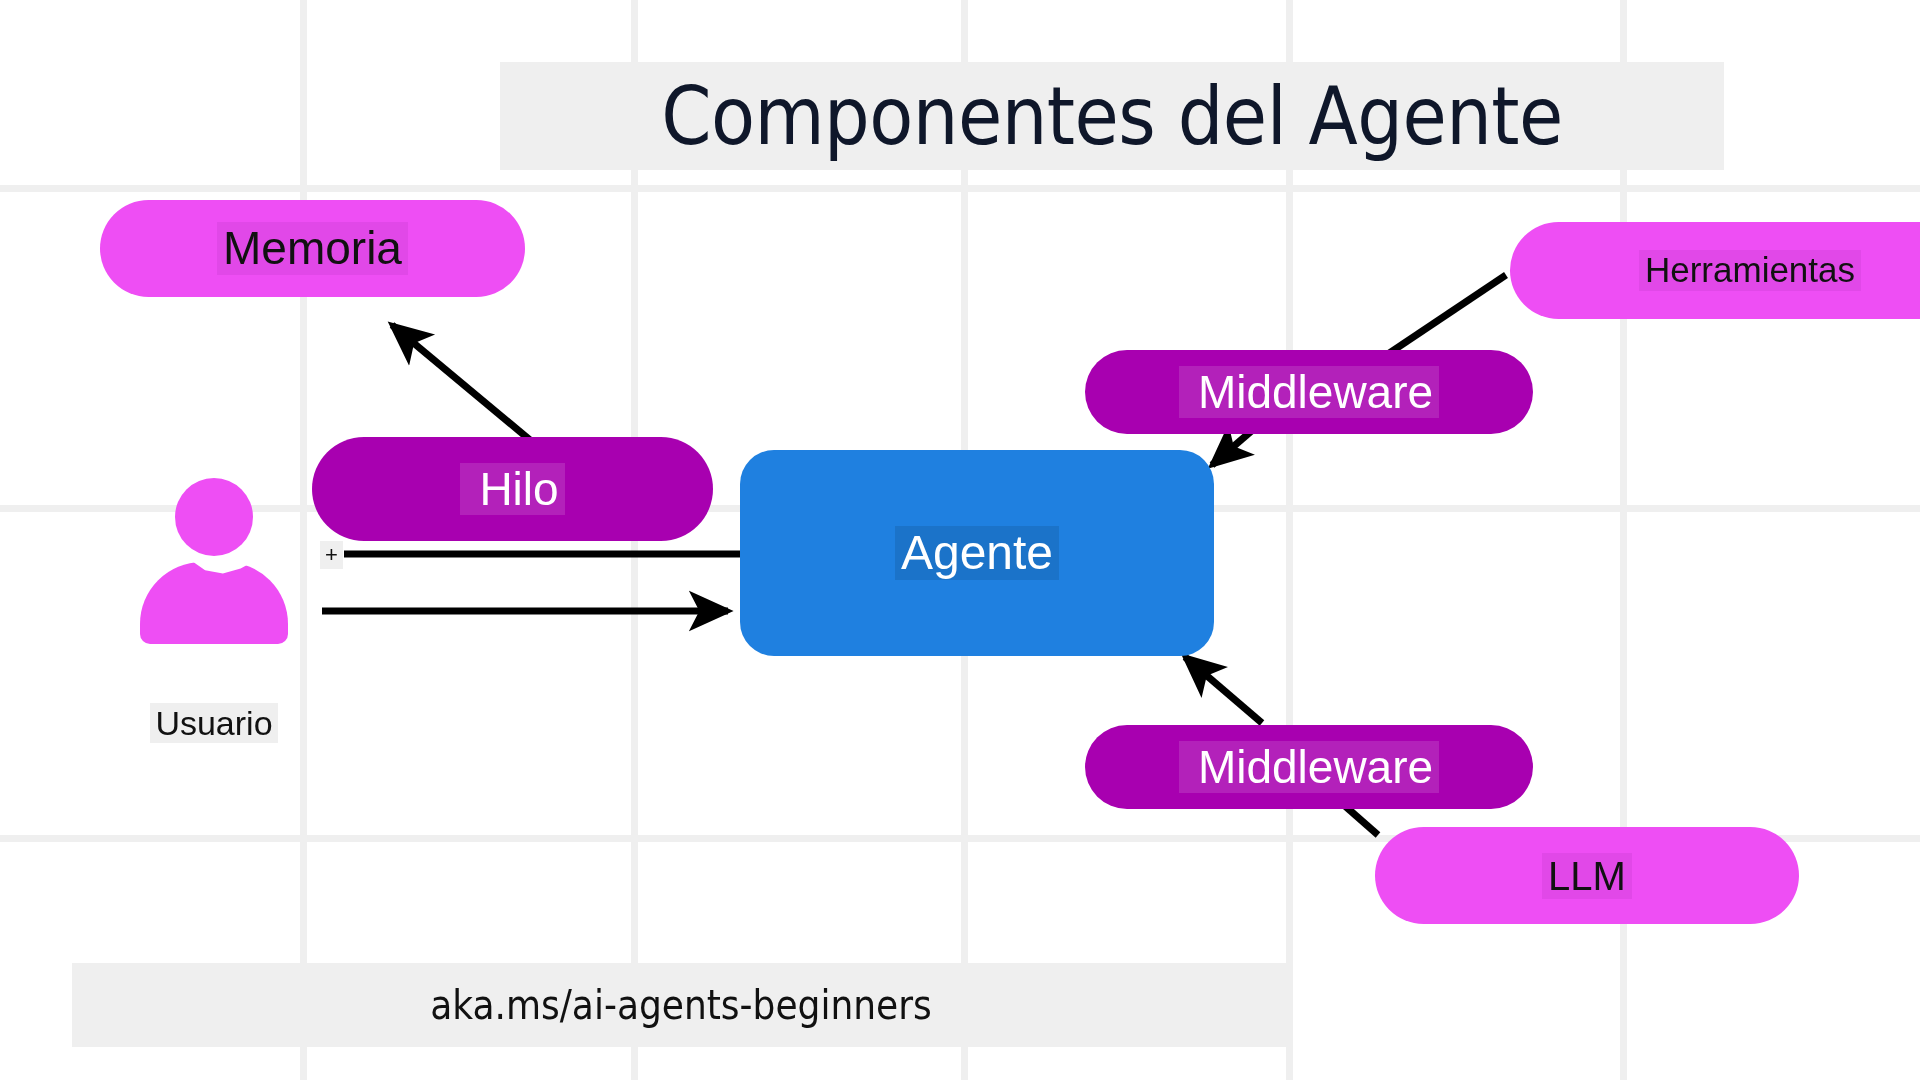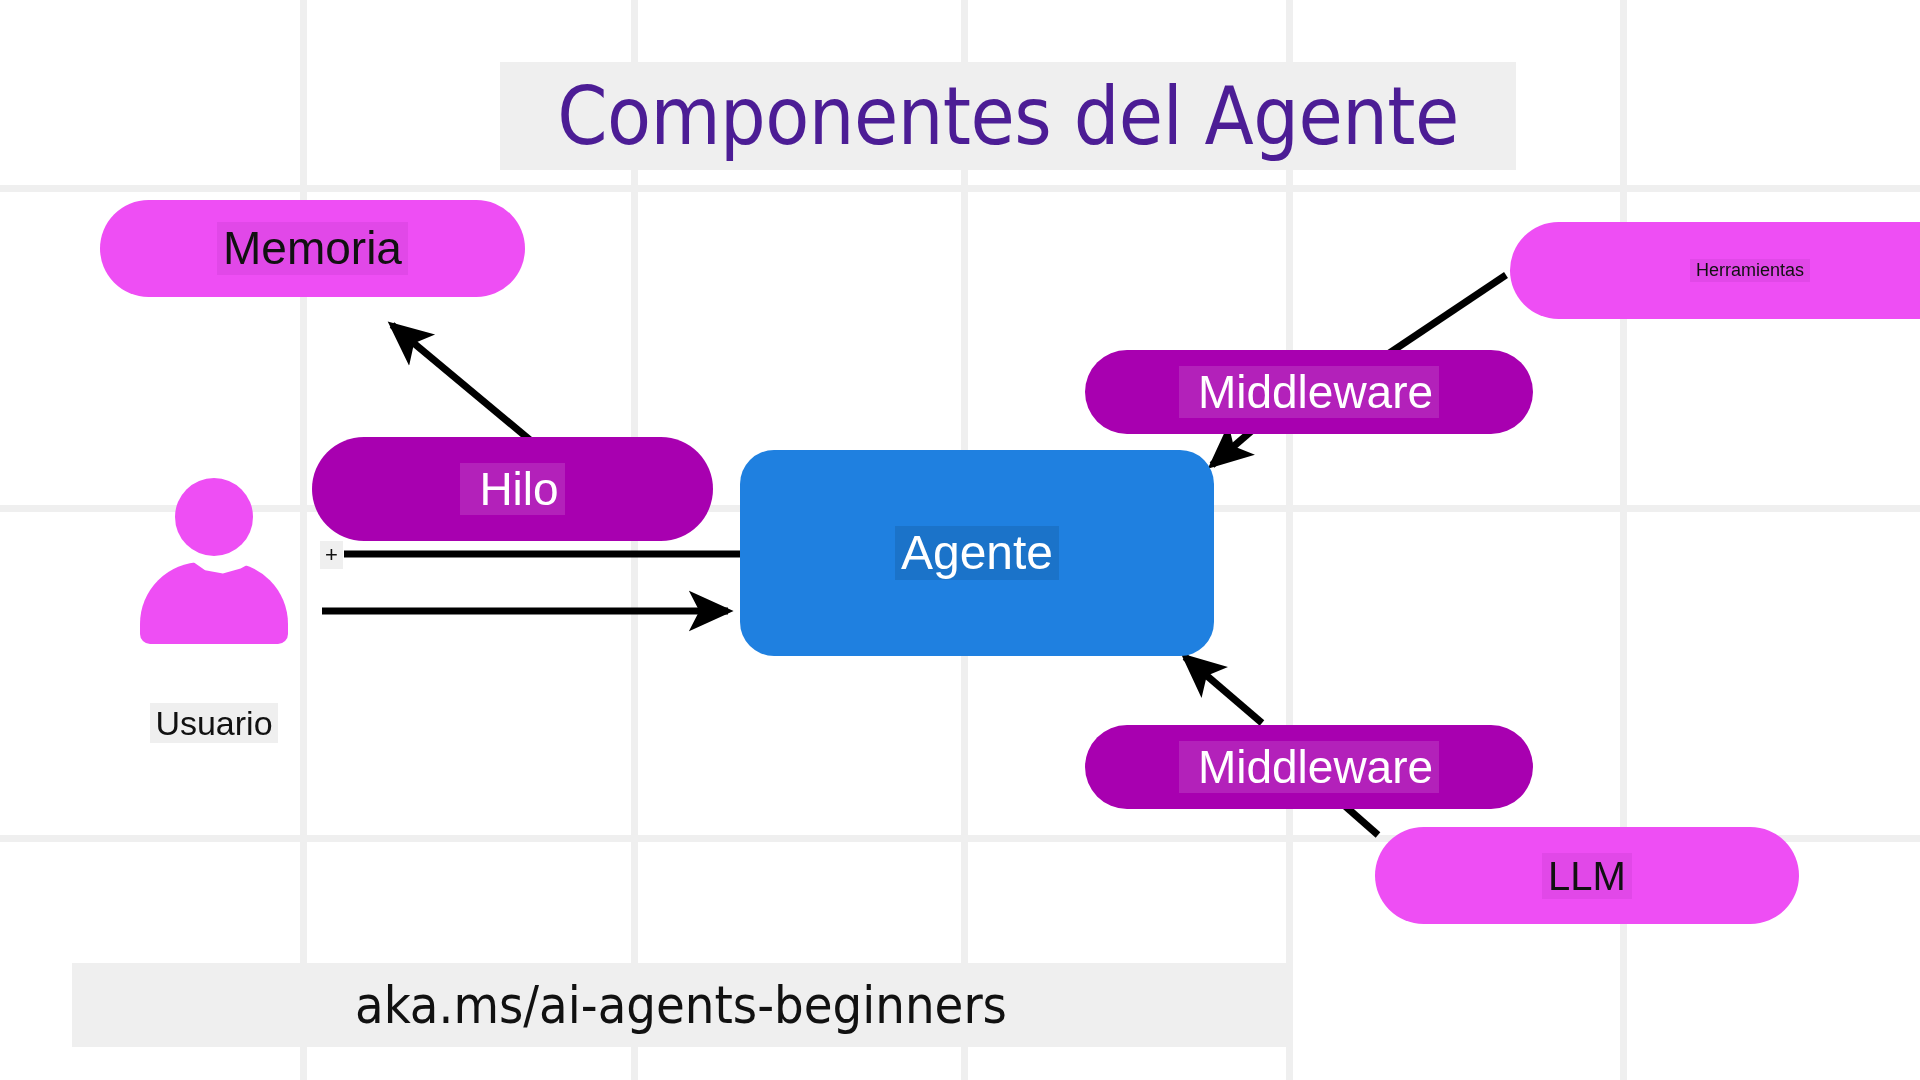--- a/index.html
+++ b/index.html
@@ -92,45 +92,45 @@
   .node-blue .node-label {
     color: #ffffff;
     background: rgba(0, 0, 0, 0.10);
   }
 
   
   #title {
     position: absolute;
     left: 500px;
     top: 62px;
-    width: 1016px;
+    width: 1224px;
     height: 108px;
     display: flex;
     align-items: center;
     justify-content: center;
     background: #efefef;
-    color: #4c1d95;
+    color: #0f172a;
     font-size: 80px;
     font-family: "DejaVu Sans Condensed", "Liberation Sans Narrow", "Liberation Sans", sans-serif;
     font-stretch: condensed;
     letter-spacing: -0.5px;
     white-space: nowrap;
   }
   #footer {
     position: absolute;
     left: 72px;
     top: 963px;
     width: 1218px;
     height: 84px;
     display: flex;
     align-items: center;
     justify-content: center;
     background: #efefef;
     color: #111111;
-    font-size: 52px;
+    font-size: 40px;
     font-family: "DejaVu Sans Condensed", "Liberation Sans Narrow", "Liberation Sans", sans-serif;
     font-stretch: condensed;
     white-space: nowrap;
   }
 
   
   #user-actor {
     position: absolute;
     left: 140px;
     top: 478px;
@@ -219,21 +219,21 @@
     <line x1="1345" y1="806" x2="1378" y2="835" stroke="#000000" stroke-width="7"></line>
   </svg>
 
   <div id="title">Componentes del Agente</div>
 
   <div class="node node-magenta pill" style="left:100px; top:200px; width:425px; height:97px;">
     <span class="node-label" style="font-size:46px;">Memoria</span>
   </div>
 
   <div class="node node-magenta pill" style="left:1510px; top:222px; width:480px; height:97px;">
-    <span class="node-label" style="font-size:18px;">Herramientas</span>
+    <span class="node-label" style="font-size:35px;">Herramientas</span>
   </div>
 
   <div class="node node-purple pill" style="left:1085px; top:350px; width:448px; height:84px;">
     <span class="node-label" style="font-size:46px;">Middleware</span>
   </div>
 
   <div class="node node-purple pill" style="left:312px; top:437px; width:401px; height:104px;">
     <span class="node-label" style="font-size:46px;">Hilo</span>
   </div>
 

